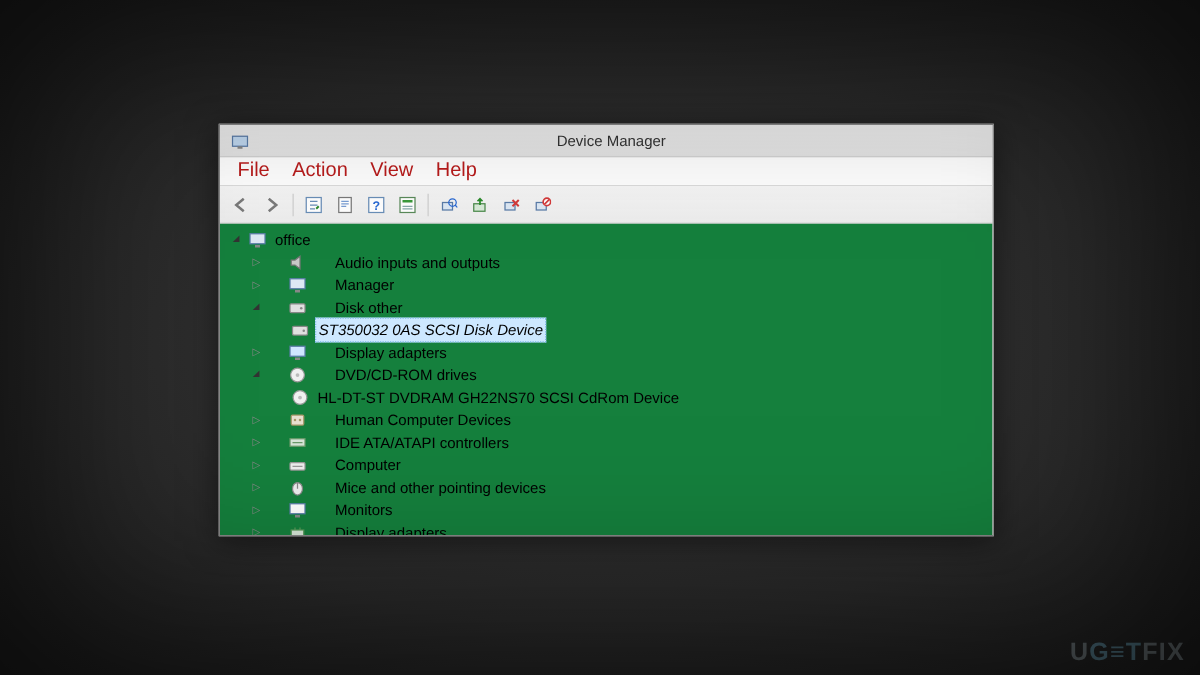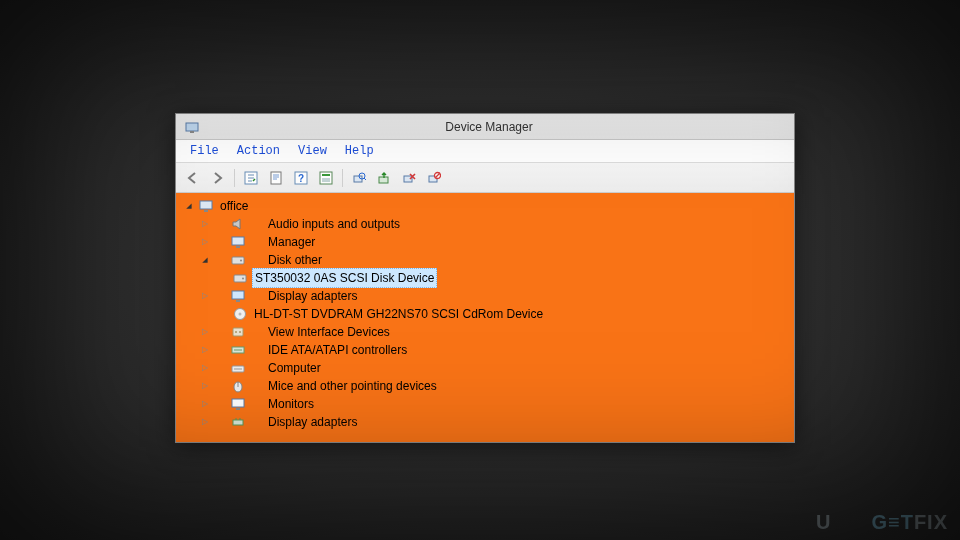--- a/index.html
+++ b/index.html
@@ -3,84 +3,84 @@
 <meta charset="utf-8">
 <style>
   * { margin: 0; padding: 0; box-sizing: border-box; font-family: 'Segoe UI', Tahoma, sans-serif; }
   body {
     width: 960px; height: 540px;
     background: radial-gradient(ellipse at center, #3a3a3a 0%, #2a2a2a 60%, #1a1a1a 100%);
     display: flex; align-items: center; justify-content: center;
     position: relative; overflow: hidden;
   }
   .window {
-    position: absolute; left: 175px; top: 113px;
+    position: absolute; left: 175px; top: 99px;
     width: 620px; height: 330px;
     background: #fff; border: 1px solid #888;
     box-shadow: 0 4px 24px rgba(0,0,0,.5);
     display: flex; flex-direction: column;
     overflow: hidden;
   }
   .titlebar {
     height: 26px; background: linear-gradient(#efefef,#e4e4e4);
     border-bottom: 1px solid #c6c6c6;
     display: flex; align-items: center; gap: 6px; padding: 0 6px;
     font-size: 12px; color: #333;
   }
   .titlebar .title { flex: 1; text-align: center; padding-right:20px; }
   .menubar {
     height: 23px; background: #fff; border-bottom: 1px solid #dcdcdc;
     display: flex; align-items: center; padding: 0 6px; gap: 2px;
   }
   .menubar .menu-item {
-    font-size: 12px; color: #1d4ed8; padding: 2px 8px; cursor: default; font-family: Liberation Mono, monospace;
+    font-size: 16px; color: #b91c1c; padding: 2px 8px; cursor: default;
   }
   .toolbar {
     height: 30px; background: linear-gradient(#f6f6f6,#ececec);
     border-bottom: 1px solid #ccc;
     display: flex; align-items: center; padding: 0 6px; gap: 3px;
   }
   .tbtn {
     width: 22px; height: 22px;
     display: flex; align-items: center; justify-content: center;
     border: 1px solid transparent; border-radius: 2px;
   }
   .tbtn svg { display:block; }
   .sep { width:1px; height:18px; background:#d0d0d0; margin:0 2px; }
   .tree {
-    flex: 1; overflow: hidden; background:#f97316; padding: 4px 0 0 6px;
+    flex: 1; overflow: hidden; background:#15803d; padding: 4px 0 0 6px;
     font-size: 12px; color:#000;
   }
   .node { display:flex; align-items:center; height:18px; line-height:18px; white-space:nowrap; }
   .caret {
     width:10px; height:10px; margin-right:2px;
     display:inline-flex; align-items:center; justify-content:center;
     font-size:9px; color:#555; cursor:default;
   }
   .caret.down::before { content:"◢"; font-size:7px; color:#333;}
   .caret.right::before { content:"▷"; font-size:8px; color:#888;}
   .ic {
     width:16px; height:16px; margin:0 4px 0 2px;
     display:inline-flex; align-items:center; justify-content:center;
   }
   .lbl { padding:0 2px; }
   .selected .lbl {
-    background:#cde8ff; border:1px dotted #7ab7e8; padding:0 2px;
+    background:#cde8ff; border:1px dotted #7ab7e8; padding:0 2px;font-style:italic;
   }
   .ind0 { padding-left: 2px; }
   .ind1 { padding-left: 18px; gap: 16px; }
   .ind2 { padding-left: 36px; }
 
   .watermark {
     position:absolute; right:12px; bottom:6px;
     font-size:20px; font-weight:700; letter-spacing:1px;
     color:rgba(200,220,230,.35);
     font-family: Arial, sans-serif;
   }
-  .watermark .g { color:rgba(120,190,220,.45);margin-left:40px; }
+  .watermark .g { color:rgba(120,190,220,.45); }
   .vignette::after{
     content:""; position:absolute; inset:0;
     box-shadow: inset 0 0 140px 40px rgba(0,0,0,.55);
     pointer-events:none;
   }
 </style>
 </head>
 <body class="vignette">
 
 <div class="window">
@@ -227,41 +227,51 @@
       <span class="caret right"></span>
       <span class="ic">
           <svg width="14" height="14">
             <rect x="1" y="2" width="12" height="8" fill="#cfe6ff" stroke="#5a7ca8"></rect>
             <rect x="5" y="11" width="4" height="2" fill="#888"></rect>
           </svg>
         </span>
       <span class="lbl">Display adapters</span>
     </div>
 
+    <div class="node ind1">
+      <span class="caret down"></span>
+      <span class="ic">
+          <svg width="14" height="14">
+            <circle cx="7" cy="7" r="5.5" fill="#f0f0f0" stroke="#999"></circle>
+            <circle cx="7" cy="7" r="1.5" fill="#bbb"></circle>
+          </svg>
+        </span>
+      <span class="lbl">DVD/CD-ROM drives</span>
+    </div>
     <div class="node ind2">
       <span class="caret"></span>
       <span class="ic">
           <svg width="14" height="14">
             <circle cx="7" cy="7" r="5.5" fill="#f0f0f0" stroke="#999"></circle>
             <circle cx="7" cy="7" r="1.5" fill="#bbb"></circle>
           </svg>
         </span>
       <span class="lbl">HL-DT-ST DVDRAM GH22NS70 SCSI CdRom Device</span>
     </div>
 
     <div class="node ind1">
       <span class="caret right"></span>
       <span class="ic">
           <svg width="14" height="14">
             <rect x="2" y="3" width="10" height="8" rx="1" fill="#e8e0d0" stroke="#a89868"></rect>
             <circle cx="5" cy="7" r="1" fill="#a89868"></circle>
             <circle cx="9" cy="7" r="1" fill="#a89868"></circle>
           </svg>
         </span>
-      <span class="lbl">View Interface Devices</span>
+      <span class="lbl">Human Computer Devices</span>
     </div>
 
     <div class="node ind1">
       <span class="caret right"></span>
       <span class="ic">
           <svg width="14" height="14">
             <rect x="1" y="4" width="12" height="6" fill="#d8e4d8" stroke="#6a9a6a"></rect>
             <path d="M3 7h8" stroke="#6a9a6a"></path>
           </svg>
         </span>

